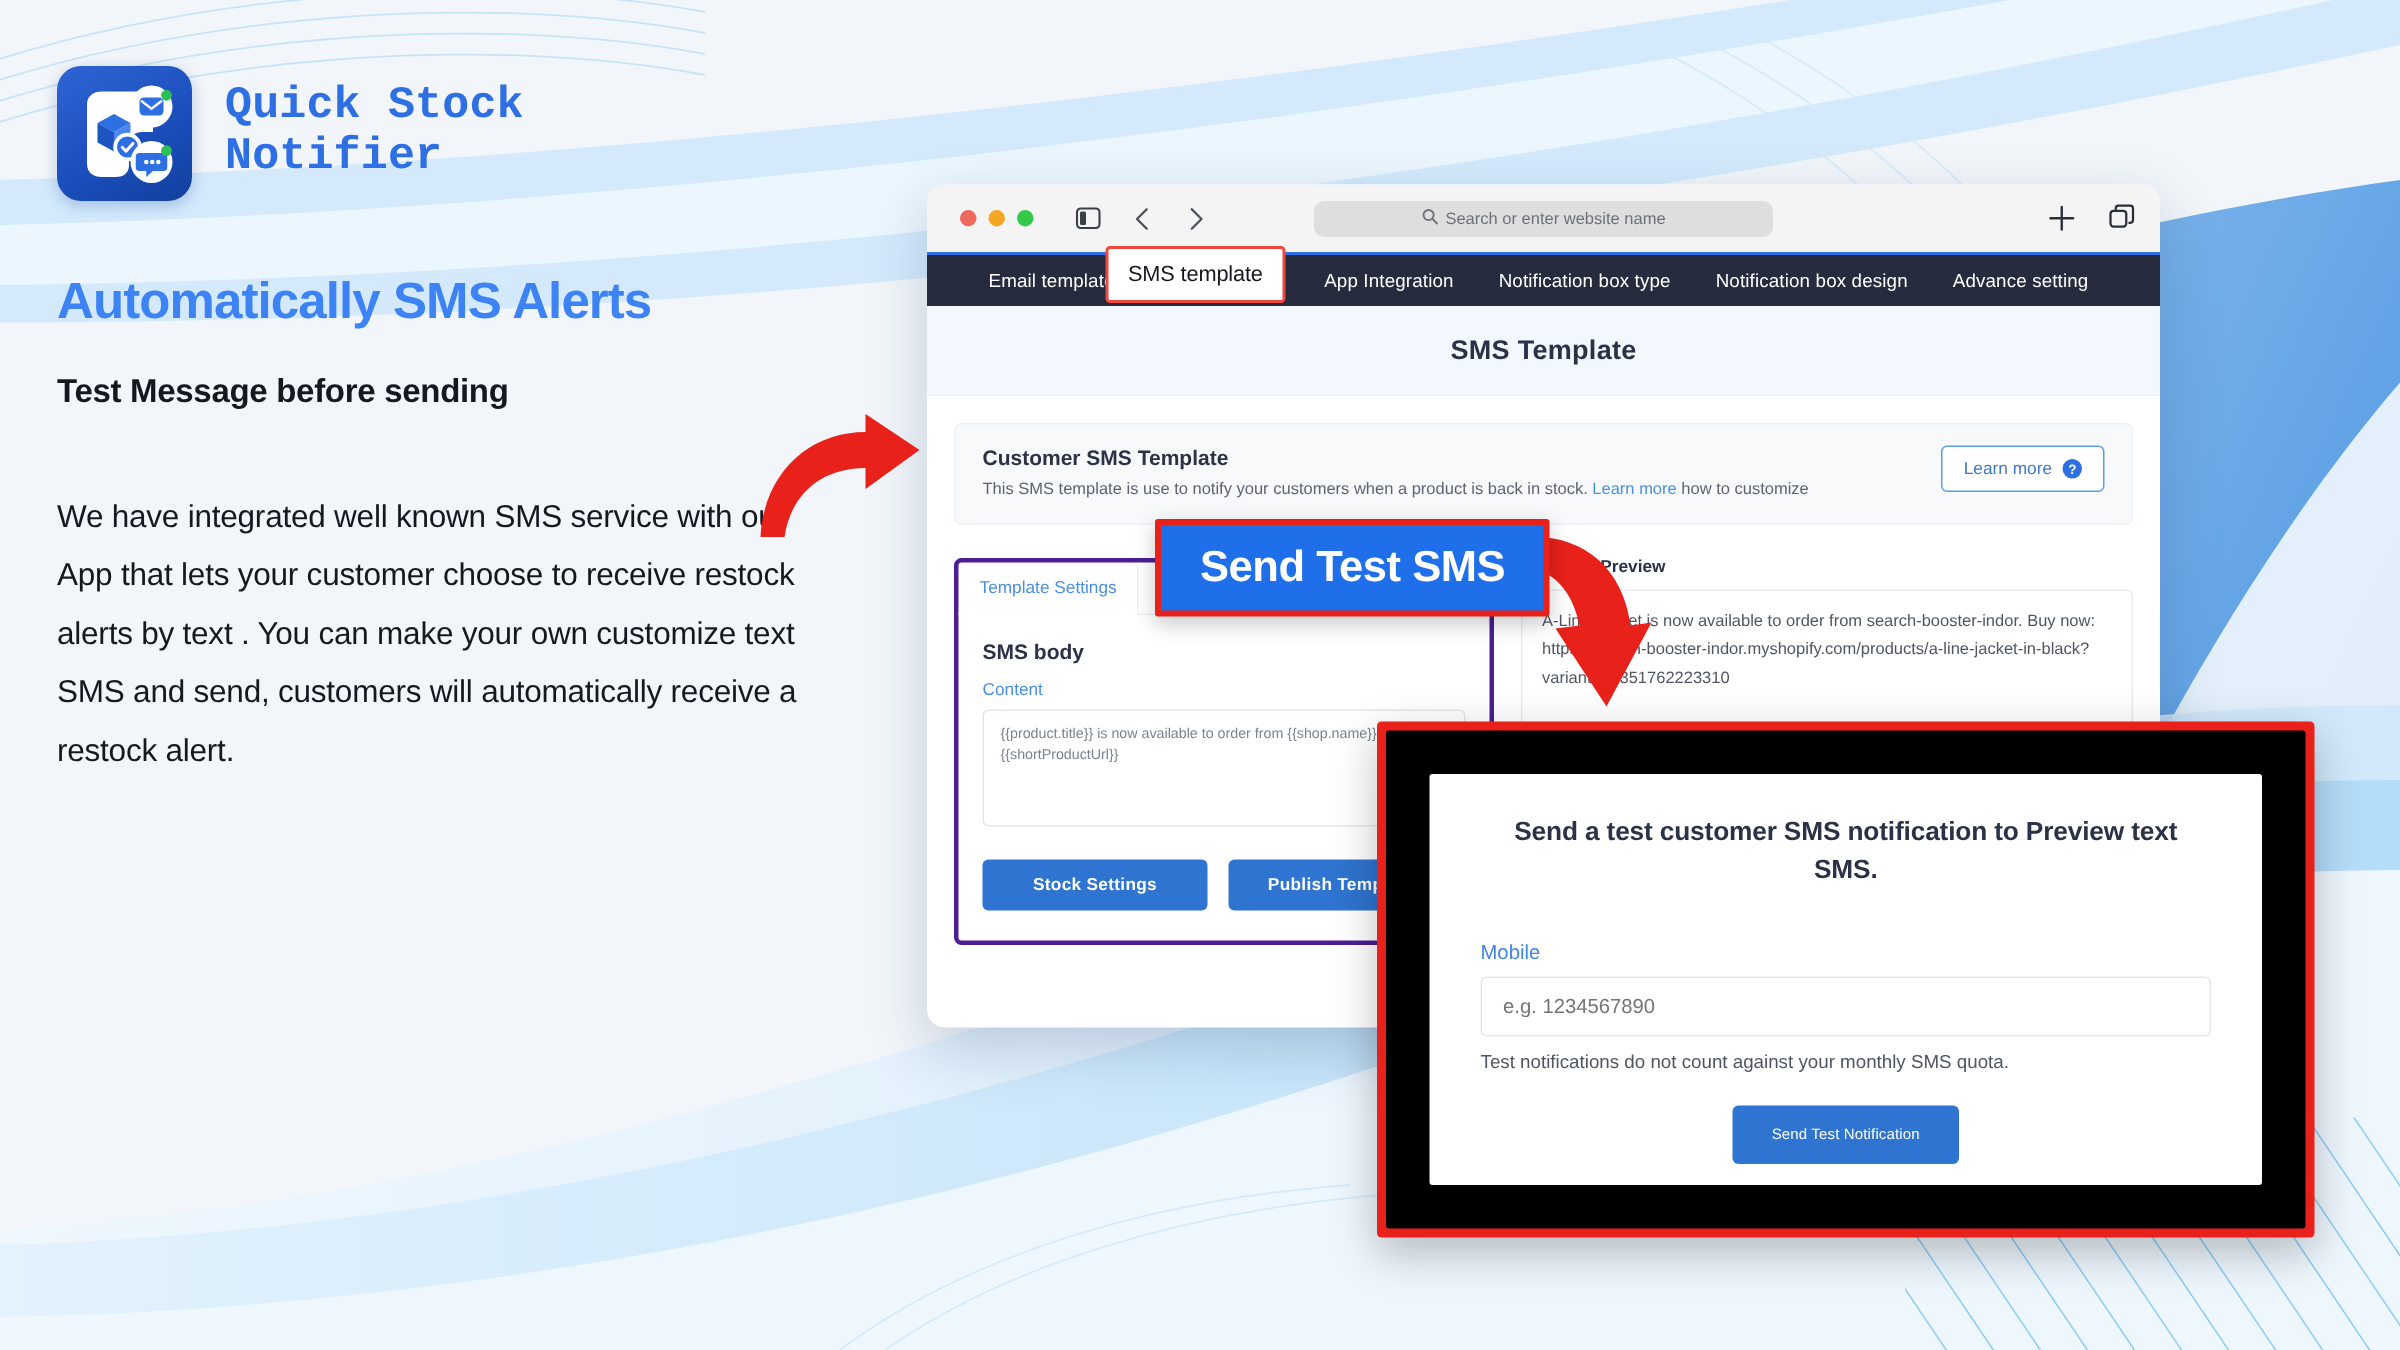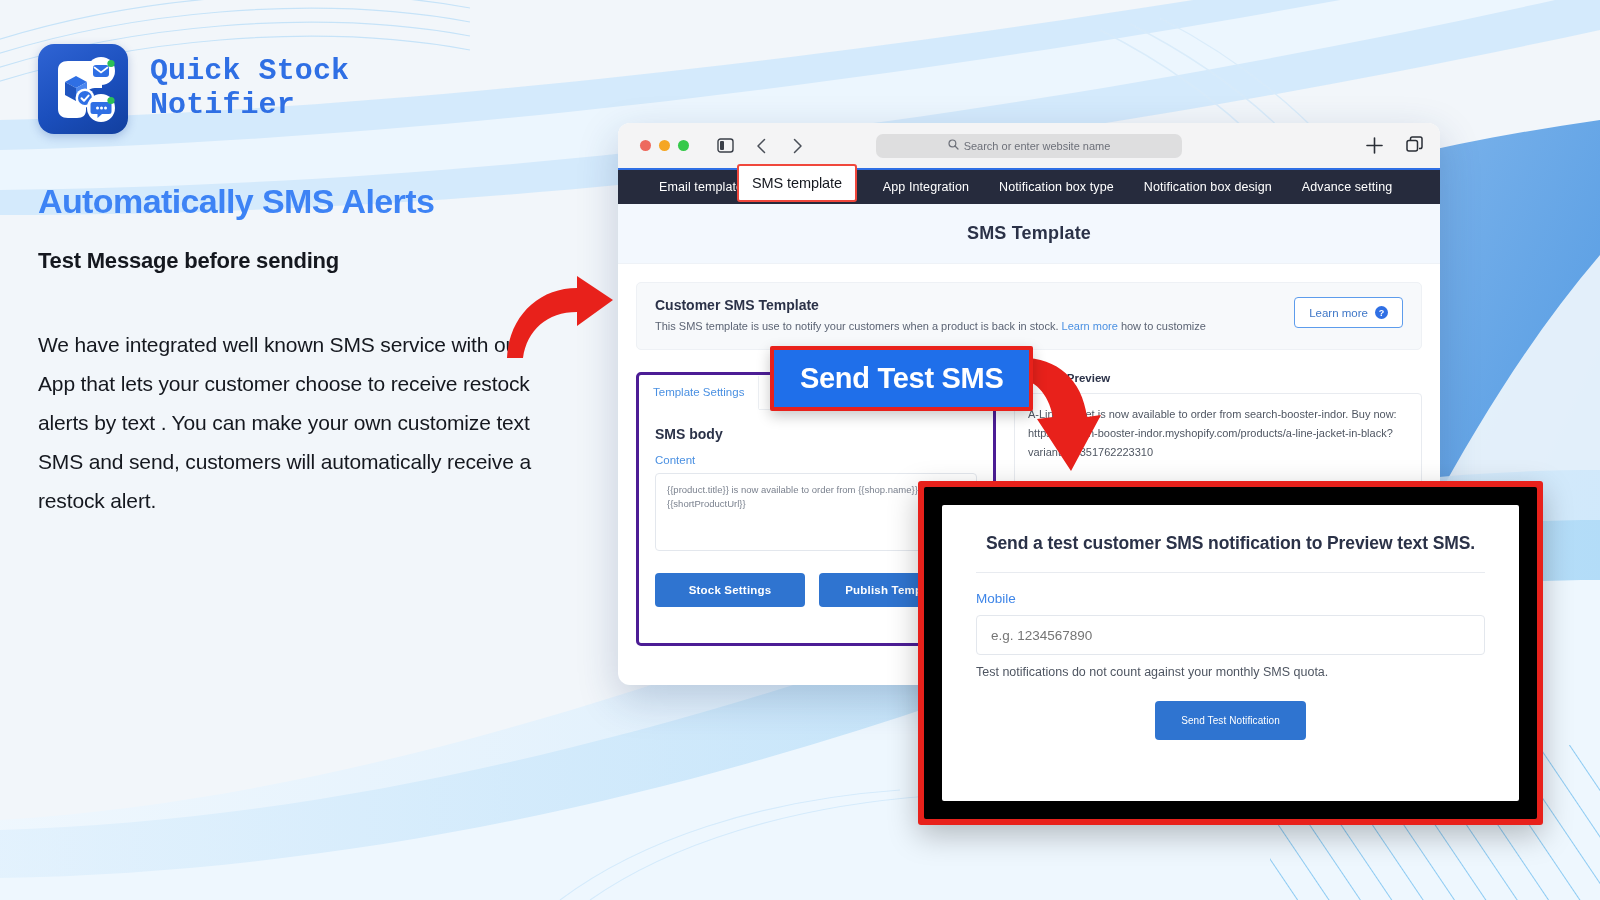--- a/index.html
+++ b/index.html
@@ -115,21 +115,21 @@
   }
 
   .panels{ display:flex; gap:18px; padding:22px 18px 0 18px; align-items:flex-start; }
   .panel-left{ flex:0 0 360px; border:3px solid #4c1d95; border-radius:5px; background:#fff; }
   .tabs-row{ display:flex; border-bottom:1px solid #eceff3; }
   .tab-active{
     font-size:11.5px; color:#4a90e2; padding:10px 14px;
     border-bottom:2px solid #fff; position:relative; top:1px;
     border-right:1px solid #eceff3; border-radius:5px 0 0 0;
   }
-  .panel-body{ padding:16px 16px 36px 16px; }
+  .panel-body{ padding:16px 16px 20px 16px; }
   .sms-body-title{ font-size:14px; font-weight:bold; color:#2b3248; margin-bottom:12px; }
   .field-label{ font-size:11.5px; color:#4a90e2; margin-bottom:7px; }
   .textarea{
     border:1px solid #e3e7ed; border-radius:4px; height:78px; padding:9px 11px;
     font-size:9.5px; color:#7b828f; line-height:1.55; background:#fff;
   }
   .btn-row{ display:flex; gap:14px; margin-top:22px; }
   .btn-primary{
     background:#2f74d0; color:#fff; border:none; border-radius:4px;
     font-size:11.5px; font-weight:bold; padding:11px 0; width:150px; text-align:center;
@@ -152,21 +152,21 @@
     box-shadow:0 5px 14px rgba(0,0,0,.22);
     white-space:nowrap;
   }
 
   
   .modal-frame{
     position:absolute; left:918px; top:481px; width:625px; height:344px; z-index:11;
     background:#e8211b; padding:6px; border-radius:3px;
     box-shadow:0 10px 30px rgba(0,0,0,.25);
   }
-  .modal-black{ background:#000; width:100%; height:100%; padding:18px; border-radius:2px; }
+  .modal-black{ background:#000; width:100%; height:100%; padding:29px; border-radius:2px; }
   .modal-white{
     background:#fff; width:100%; height:100%; border-radius:2px;
     padding:26px 34px 20px 34px; display:flex; flex-direction:column; align-items:center;
   }
   .modal-title{
     font-size:17.5px; font-weight:bold; color:#2b3248; text-align:center;
     line-height:1.45; letter-spacing:-.1px;
   }
   .modal-sep{ width:100%; height:1px; background:#e8ebf0; margin:16px 0 18px 0; }
   .modal-field-wrap{ width:100%; }

